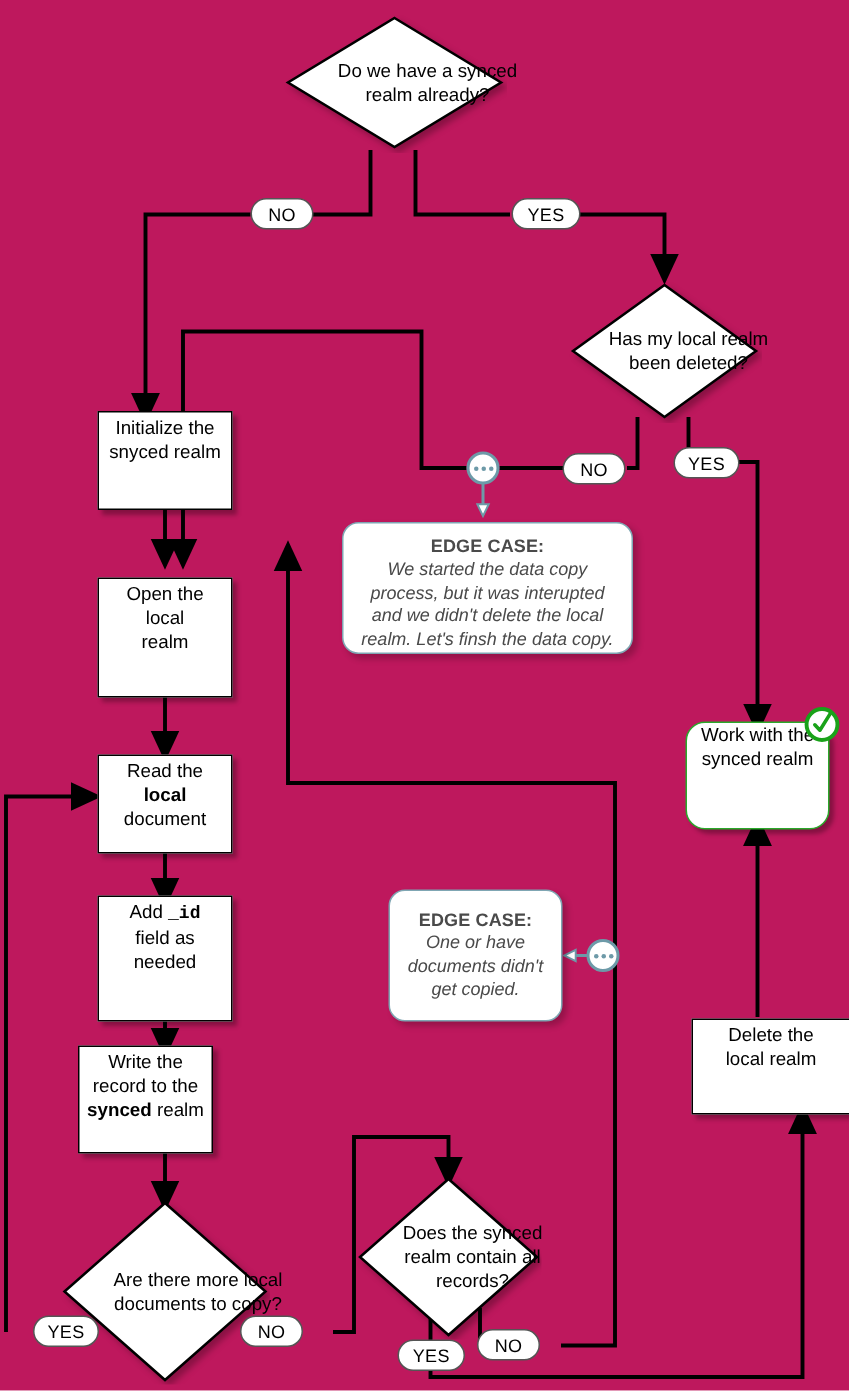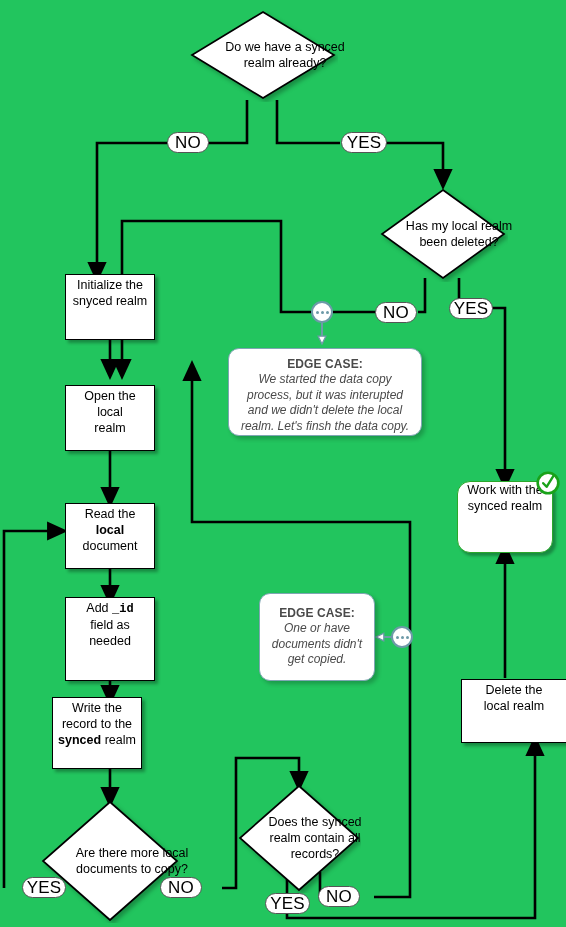--- a/index.html
+++ b/index.html
@@ -8,21 +8,21 @@
     background: #ffffff;
   }
   body {
     font-family: "Liberation Sans", sans-serif;
   }
   #canvas-root {
     position: relative;
     width: 566px;
     height: 927px;
     overflow: hidden;
-    background: #22c55e;
+    background: #be185d;
   }
   svg.wires {
     position: absolute;
     left: 0; top: 0;
     width: 566px;
     height: 927px;
   }
   .node {
     position: absolute;
     box-sizing: border-box;
@@ -68,21 +68,21 @@
     font-size: 12.5px;
     line-height: 1.3;
     color: #000;
     pointer-events: none;
   }
   .pill {
     position: absolute;
     background: #ffffff;
     border: 1.2px solid #555555;
     border-radius: 11px;
-    font-size: 17px;
+    font-size: 12px;
     color: #000;
     display: flex;
     align-items: center;
     justify-content: center;
     letter-spacing: 0.2px;
     z-index: 7;
     box-sizing: border-box;
   }
   .callout {
     position: absolute;
@@ -222,21 +222,21 @@
     <div class="diamond-label" style="padding:0 16px;">Has my local realm been deleted?</div>
   </div>
 
   <div class="node proc" style="left:65px; top:274px; width:90px; height:66px;">
     <div class="inner">
       <span>Initialize the</span><br>
       <span>snyced realm</span>
     </div>
   </div>
 
-  <div class="node proc" style="left:65px; top:385px; width:90px; height:66px;">
+  <div class="node proc" style="left:65px; top:385px; width:90px; height:80px;">
     <div class="inner">
       <span>Open the local</span><br>
       <span>realm</span>
     </div>
   </div>
 
   <div class="node proc" style="left:65px; top:503px; width:90px; height:66px;">
     <div class="inner">
       <span>Read the </span><b class="strong">local</b><br>
       <span>document</span>

